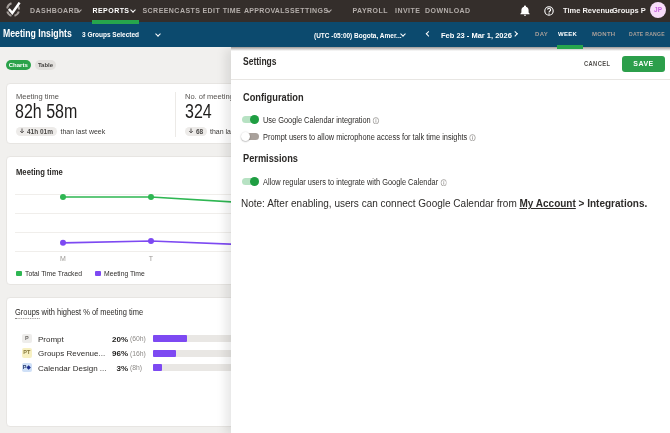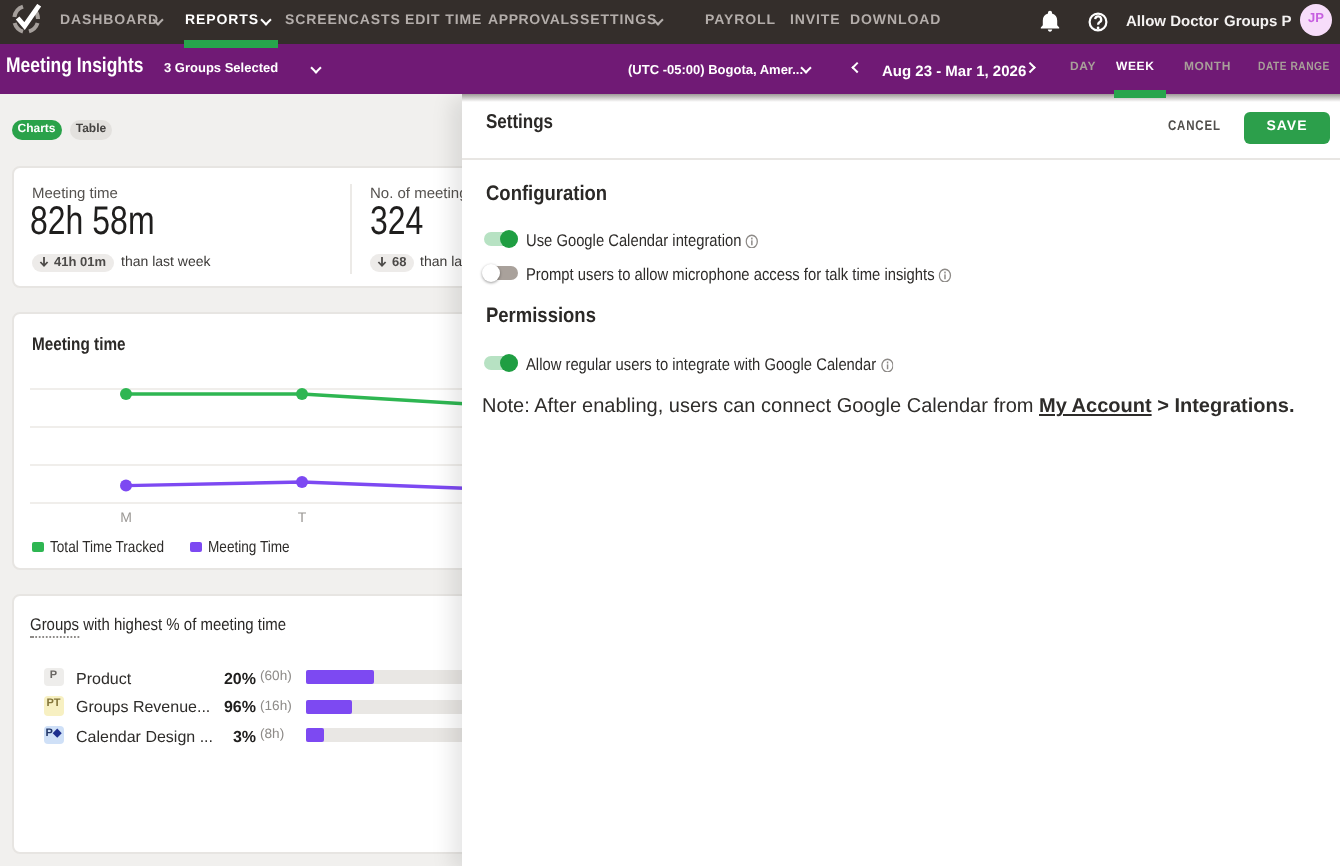--- a/index.html
+++ b/index.html
@@ -10,21 +10,21 @@
 
 #topbar { position:absolute; left:0; top:0; width:670px; height:21.5px; background:#342e2b; z-index:30; }
 .navitem { position:absolute; top:0; height:21.5px; line-height:21.5px; font-size:7px; font-weight:bold; letter-spacing:0.45px; color:#b3adaa; white-space:nowrap; }
 .navitem.active { color:#ffffff; }
 .chev { position:absolute; width:4px; height:4px; border-right:1.2px solid #b3adaa; border-bottom:1.2px solid #b3adaa; transform:rotate(45deg); }
 #rep-under { position:absolute; left:92px; top:19.5px; width:46.5px; height:4px; background:#27a54c; z-index:45; }
 .navr { position:absolute; top:0; height:21.5px; line-height:21.5px; font-size:7.5px; font-weight:bold; color:#f4f2f1; white-space:nowrap; }
 #avatar { position:absolute; left:650px; top:2px; width:16px; height:16px; border-radius:50%; background:#f7ddfa; color:#c75fe0; font-size:6.5px; font-weight:bold; text-align:center; line-height:16px; }
 
 
-#subbar { position:absolute; left:0; top:21.5px; width:670px; height:25.5px; background:#701a75; z-index:30; }
+#subbar { position:absolute; left:0; top:21.5px; width:670px; height:25.5px; background:#0c4a6e; z-index:30; }
 #subbar .t { position:absolute; color:#fff; white-space:nowrap; }
 .tab { position:absolute; top:0; height:25.5px; line-height:25.5px; font-size:6px; font-weight:bold; letter-spacing:0.3px; color:#a89f99; white-space:nowrap; }
 .tab.active { color:#fff; }
 #week-under { position:absolute; left:557px; top:23px; width:26px; height:4.5px; background:#27a54c; z-index:45; }
 
 
 .card { position:absolute; left:6px; background:#ffffff; border:1px solid #e7e5e2; border-radius:4px; width:658px; }
 .chip { position:absolute; top:59.5px; height:10.5px; border-radius:5.5px; font-size:6px; font-weight:bold; line-height:10.5px; text-align:center; }
 .lbl { font-size:7.5px; color:#55524f; }
 .big { font-size:20px; color:#1f1e1d; transform:scaleX(0.8); transform-origin:left; }
@@ -82,35 +82,35 @@
   <span class="navitem" style="left:425px">DOWNLOAD</span>
   <svg class="abs" style="left:520px;top:5px" width="10" height="11" viewBox="0 0 10 11">
     <path fill="#ffffff" d="M5 0.4 C5.6 0.4 6 0.8 6 1.4 L6 1.8 C7.7 2.2 8.6 3.6 8.6 5.3 L8.6 7.6 L9.6 8.8 L9.6 9.3 L0.4 9.3 L0.4 8.8 L1.4 7.6 L1.4 5.3 C1.4 3.6 2.3 2.2 4 1.8 L4 1.4 C4 0.8 4.4 0.4 5 0.4 Z"></path>
     <path fill="#ffffff" d="M3.9 9.8 L6.1 9.8 C6.1 10.4 5.6 10.9 5 10.9 C4.4 10.9 3.9 10.4 3.9 9.8 Z"></path>
   </svg>
   <svg class="abs" style="left:544px;top:5.5px" width="10" height="10" viewBox="0 0 10 10">
     <circle cx="5" cy="5" r="4.2" stroke="#ffffff" stroke-width="1.1" fill="none"></circle>
     <path d="M 3.6 3.6 A 1.5 1.5 0 1 1 5.7 5.1 Q 5.05 5.55 5.05 6.4" stroke="#ffffff" stroke-width="1.15" fill="none"></path>
     <circle cx="5.05" cy="8" r="0.7" fill="#ffffff"></circle>
   </svg>
-  <span class="navr" style="left:563px">Allow Doctor</span>
+  <span class="navr" style="left:563px">Time Revenue</span>
   <span class="navr" style="left:612px">Groups P</span>
   <div id="avatar">JP</div>
 </div>
 
 <div id="rep-under"></div>
 
 <div id="subbar">
   <span class="t" style="left:3px;top:5.5px;font-size:10.5px;font-weight:bold;transform:scaleX(0.83);transform-origin:left;">Meeting Insights</span>
   <span class="t" style="left:82px;top:9.5px;font-size:6.5px;font-weight:bold;">3 Groups Selected</span>
   <i class="chev" style="left:156px;top:10px;border-color:#fff"></i>
   <span class="t" style="left:314px;top:10px;font-size:6.5px;font-weight:bold;">(UTC -05:00) Bogota, Amer...</span>
   <i class="chev" style="left:401px;top:10.5px;border-color:#fff"></i>
   <i class="chev" style="left:427px;top:10.5px;border-color:#fff;transform:rotate(135deg);width:3.6px;height:3.6px"></i>
-  <span class="t" style="left:441px;top:9.5px;font-size:7.5px;font-weight:bold;">Aug 23 - Mar 1, 2026</span>
+  <span class="t" style="left:441px;top:9.5px;font-size:7.5px;font-weight:bold;">Feb 23 - Mar 1, 2026</span>
   <i class="chev" style="left:513px;top:10.5px;border-color:#fff;transform:rotate(-45deg);width:3.6px;height:3.6px"></i>
   <span class="tab" style="left:535px">DAY</span>
   <span class="tab active" style="left:558px">WEEK</span>
   <span class="tab" style="left:592px">MONTH</span>
   <span class="tab" style="left:629px;transform:scaleX(0.85);transform-origin:left;">DATE RANGE</span>
   <div id="week-under"></div>
 </div>
 
 <div class="chip" style="left:6px;width:24.5px;background:#2aa24a;color:#fff;">Charts</div>
 <div class="chip" style="left:35px;width:21px;background:#e3e1de;color:#454341;">Table</div>
@@ -154,21 +154,21 @@
   <div class="abs" style="left:9px;top:113.5px;width:5.5px;height:5.5px;background:#2eb652;border-radius:1px;"></div>
   <div class="abs" style="left:18px;top:112px;font-size:8px;color:#2e2c2a;transform:scaleX(0.85);transform-origin:left;">Total Time Tracked</div>
   <div class="abs" style="left:88px;top:113.5px;width:5.5px;height:5.5px;background:#7d49f2;border-radius:1px;"></div>
   <div class="abs" style="left:97px;top:112px;font-size:8px;color:#2e2c2a;transform:scaleX(0.85);transform-origin:left;">Meeting Time</div>
 </div>
 
 <div class="card" style="top:297px;height:130px;">
   <div class="abs" style="left:8px;top:9px;font-size:8.5px;color:#2b2927;transform:scaleX(0.88);transform-origin:left;white-space:nowrap;"><span style="border-bottom:1px dotted #8d8a87;padding-bottom:1px;">Groups</span> with highest % of meeting time</div>
   <div class="grow" style="top:35.5px;">
     <div class="badge" style="background:#eeedeb;color:#6a6764;">P</div>
-    <div class="gname">Product</div>
+    <div class="gname">Prompt</div>
     <div class="gpct">20%</div>
     <div class="ghrs">(60h)</div>
     <div class="gtrack">
         <div class="gfill" style="width:34px;"></div>
       </div>
   </div>
   <div class="grow" style="top:50px;">
     <div class="badge" style="background:#f7f0c2;color:#84763a;">PT</div>
     <div class="gname">Groups Revenue...</div>
     <div class="gpct">96%</div>

